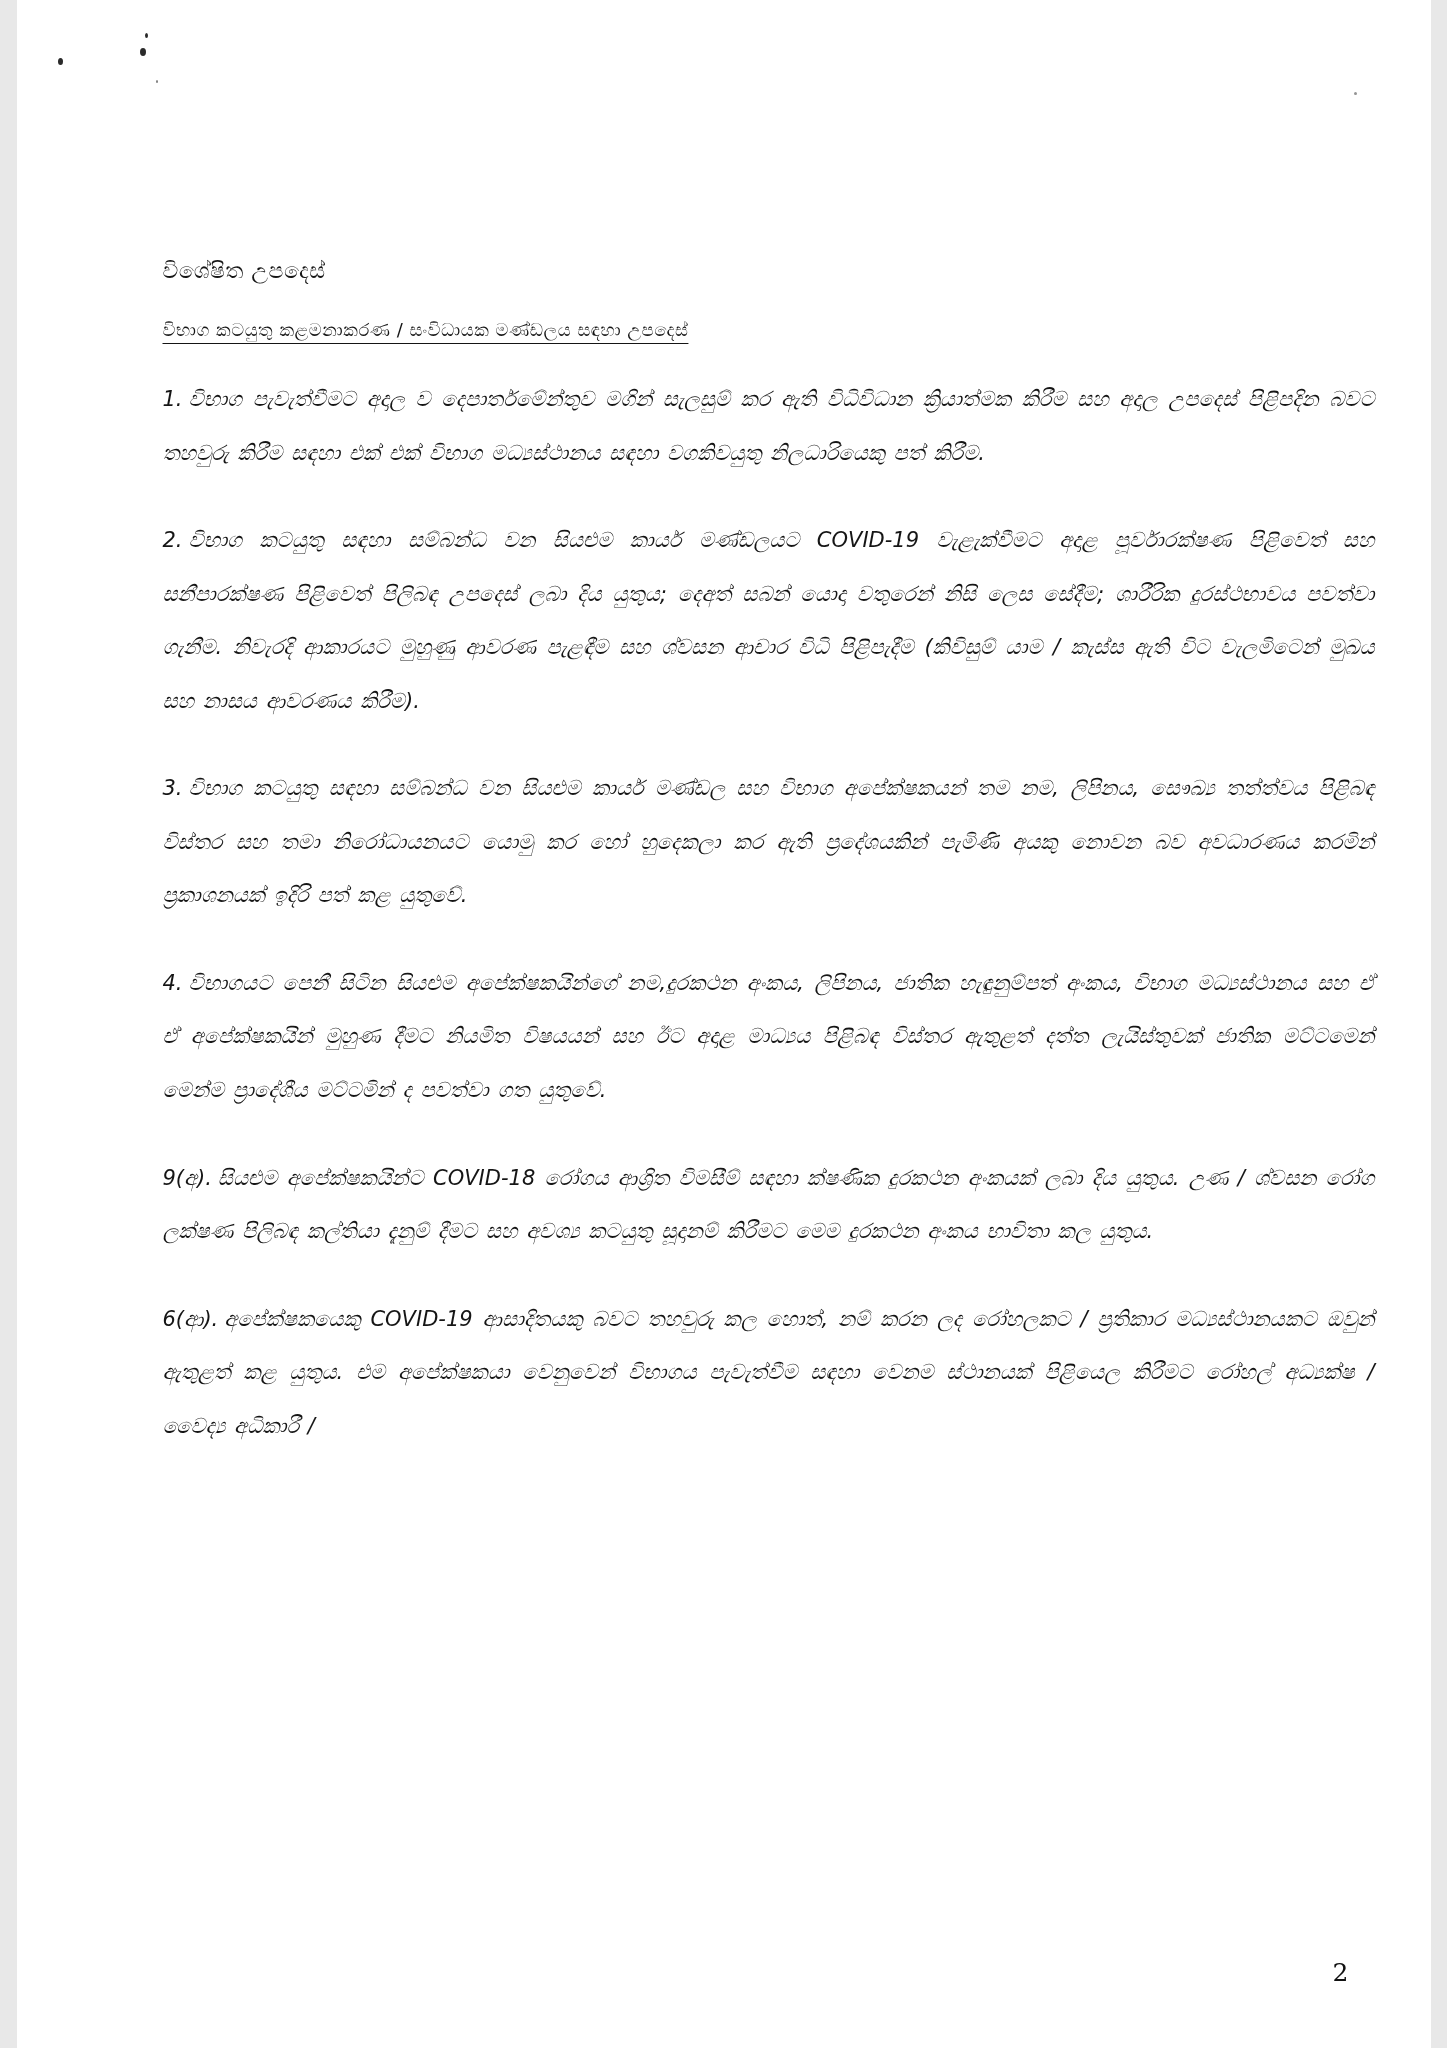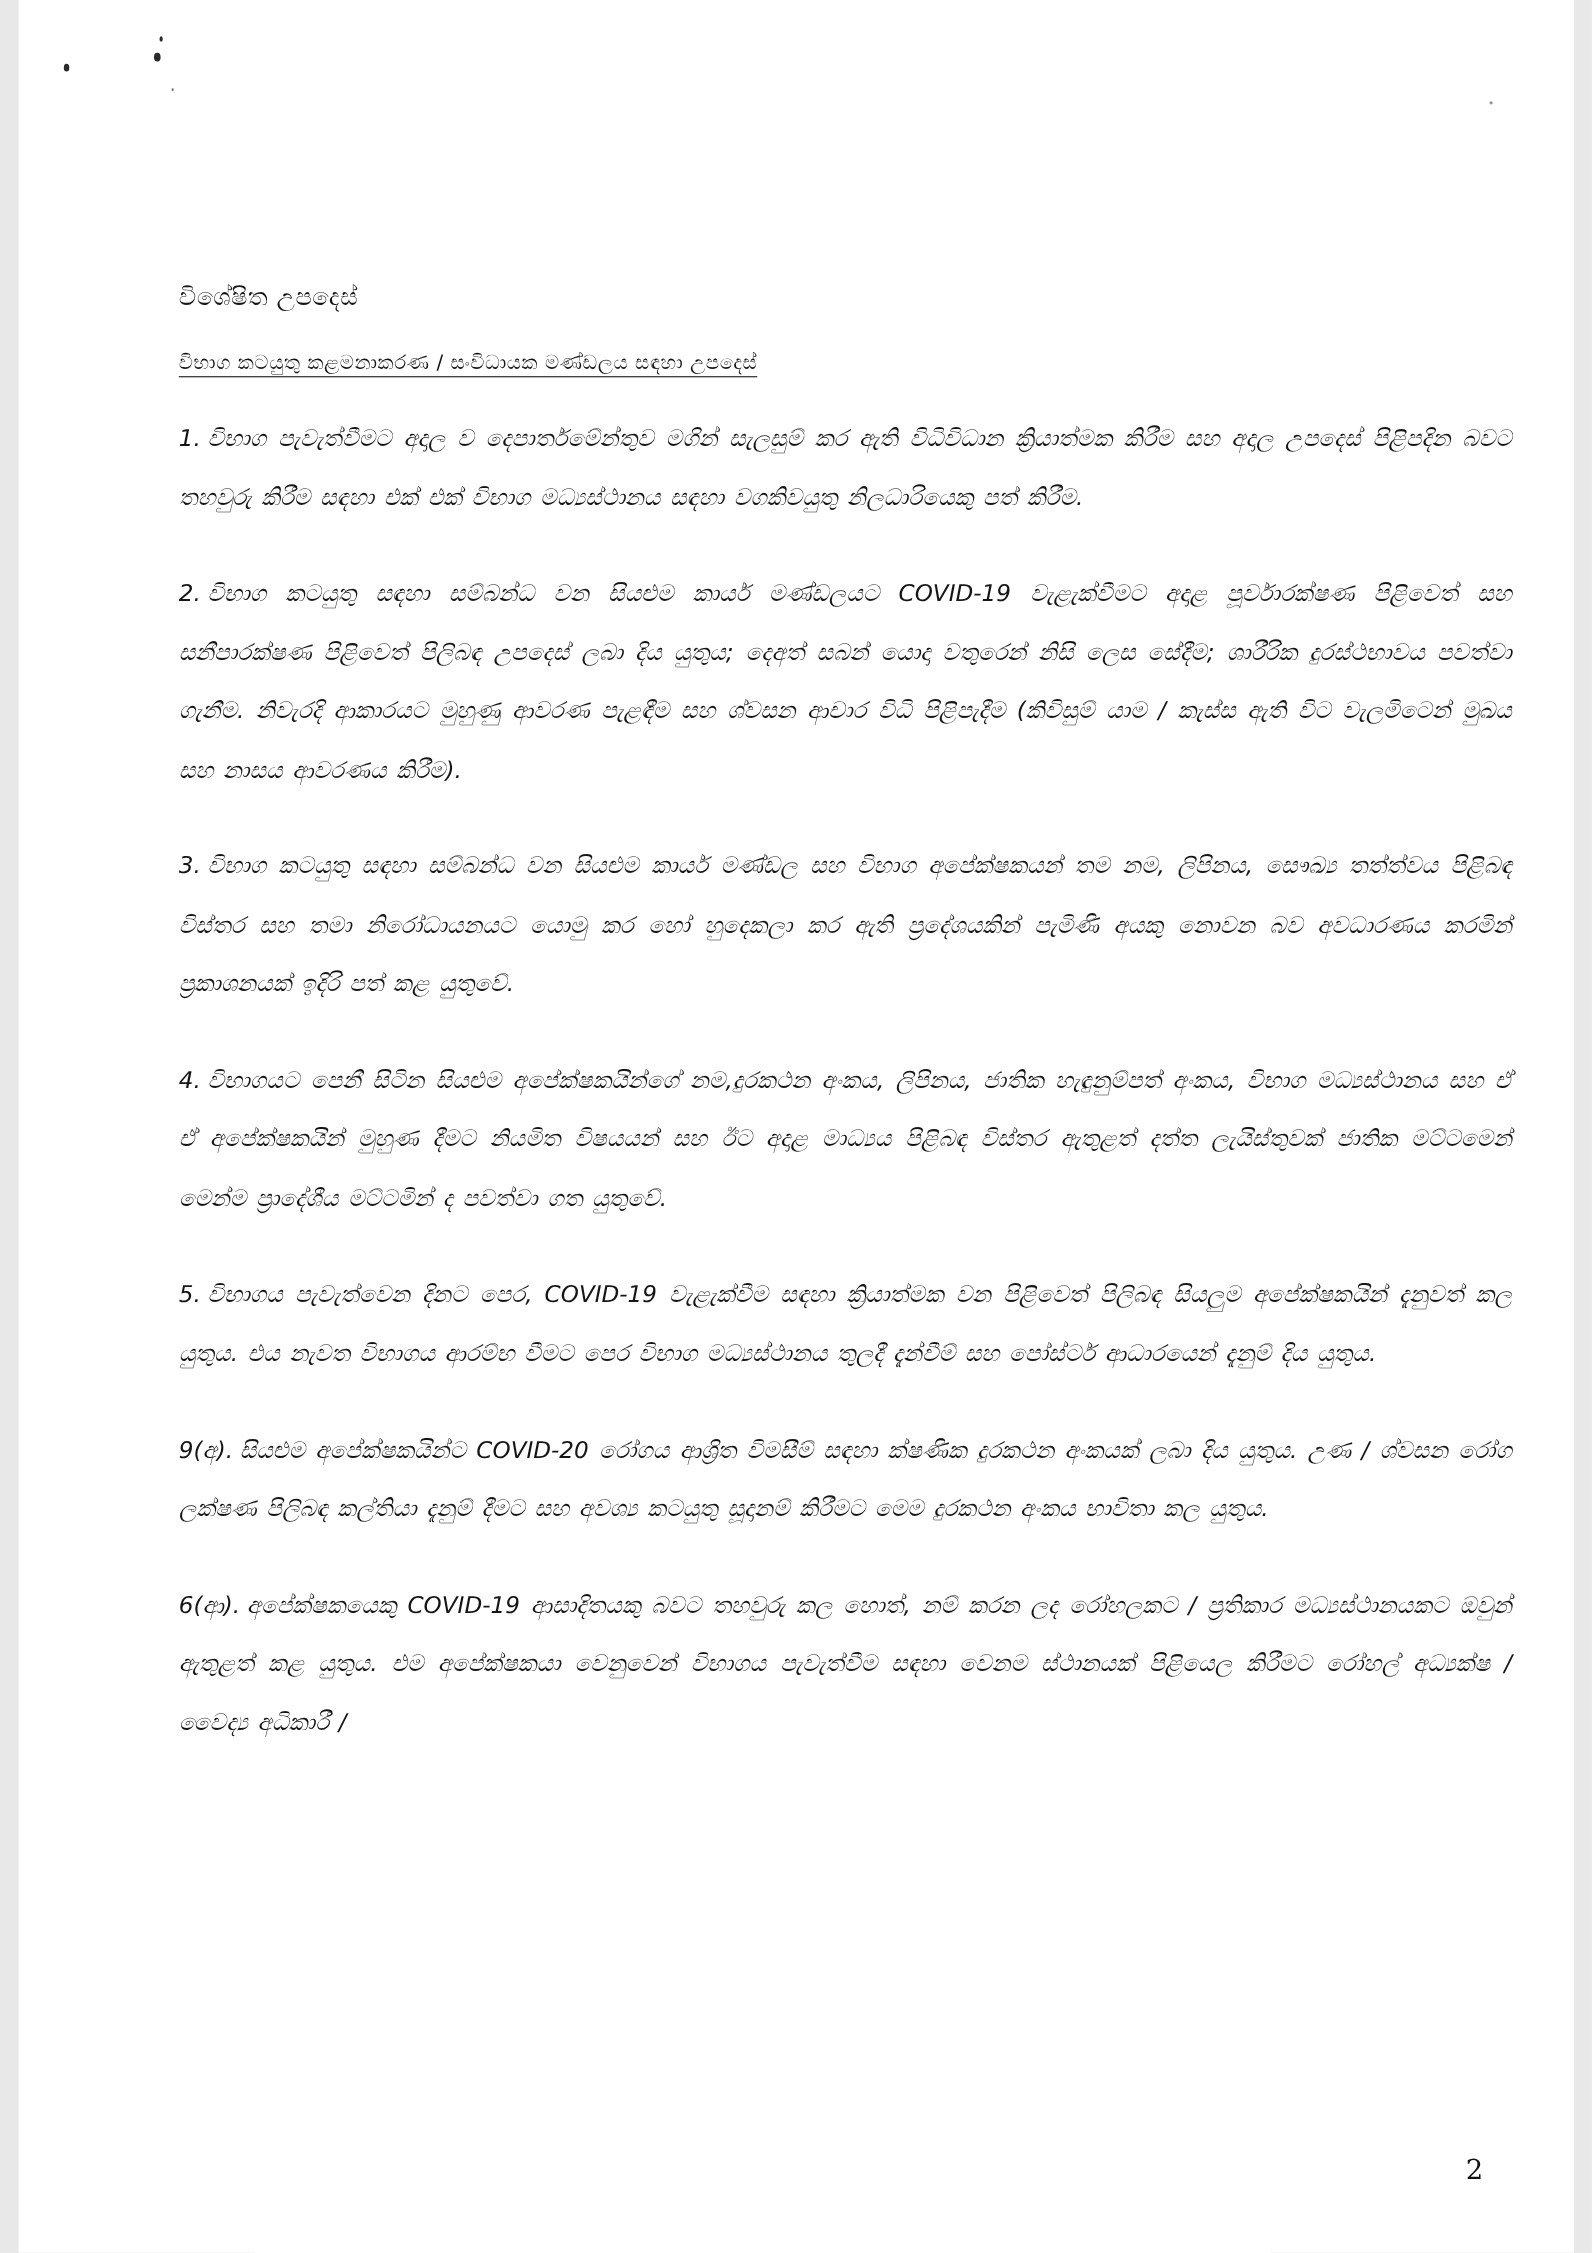--- a/index.html
+++ b/index.html
@@ -85,23 +85,22 @@
     <p class="heading-2">විභාග කටයුතු කළමනාකරණ / සංවිධායක මණ්ඩලය සඳහා උපදෙස්</p>
 
     <p class="para"><span class="item-number">1.</span><span>විභාග පැවැත්වීමට අදාල ව දෙපාර්තමේන්තුව මගින් සැලසුම් කර ඇති  විධිවිධාන ක්‍රියාත්මක කිරීම සහ අදාල උපදෙස් පිළිපදින බවට තහවුරු කිරීම සඳහා එක් එක් විභාග මධ්‍යස්ථානය  සඳහා වගකිවයුතු නිලධාරියෙකු පත් කිරීම.</span></p>
 
     <p class="para"><span class="item-number">2.</span><span>විභාග කටයුතු සඳහා සම්බන්ධ වන සියළුම කාර්ය මණ්ඩලයට COVID-19 වැළැක්වීමට  අදාළ පූර්වාරක්ෂණ පිළිවෙත් සහ සනීපාරක්ෂණ පිළිවෙත් පිලිබඳ උපදෙස් ලබා දිය යුතුය; දෙඅත් සබන් යොදා  වතුරෙන් නිසි ලෙස සේදීම; ශාරීරික දුරස්ථභාවය පවත්වා ගැනීම. නිවැරදි ආකාරයට මුහුණු ආවරණ පැළඳීම සහ ශ්වසන ආචාර විධි  පිළිපැදීම (කිවිසුම් යාම / කැස්ස ඇති විට වැලමිටෙන් මුඛය සහ නාසය ආවරණය කිරීම).</span></p>
 
     <p class="para"><span class="item-number">3.</span><span>විභාග කටයුතු සඳහා සම්බන්ධ වන සියළුම කාර්ය මණ්ඩල සහ විභාග අපේක්ෂකයන් තම නම, ලිපිනය, සෞඛ්‍ය තත්ත්වය පිළිබඳ විස්තර සහ  තමා නිරෝධායනයට යොමු කර හෝ හුදෙකලා කර ඇති ප්‍රදේශයකින් පැමිණි අයකු නොවන බව අවධාරණය කරමින් ප්‍රකාශනයක් ඉදිරි පත් කළ යුතුවේ.</span></p>
 
     <p class="para"><span class="item-number">4.</span><span>විභාගයට පෙනී සිටින සියළුම අපේක්ෂකයින්ගේ නම,දුරකථන අංකය, ලිපිනය, ජාතික හැඳුනුම්පත් අංකය, විභාග මධ්‍යස්ථානය සහ ඒ ඒ  අපේක්ෂකයින් මුහුණ දීමට නියමිත විෂයයන් සහ ඊට අදාළ මාධ්‍යය පිළිබඳ විස්තර ඇතුළත් දත්ත ලැයිස්තුවක් ජාතික මට්ටමෙන් මෙන්ම ප්‍රාදේශීය මට්ටමින් ද පවත්වා ගත යුතුවේ.</span></p>
 
-    <p class="para"><span class="item-number">5.</span><span>විභාගය පැවැත්වෙන දිනට  පෙර, COVID-19 වැළැක්වීම සඳහා ක්‍රියාත්මක වන පිළිවෙත් පිලිබඳ සියලුම අපේක්ෂකයින් දැනුවත් කල යුතුය. එය නැවත විභාගය ආරම්භ වීමට පෙර විභාග මධ්‍යස්ථානය තුලදී දැන්වීම් සහ පෝස්ටර් ආධාරයෙන් දැනුම් දිය යුතුය.</span></p>
 
-    <p class="para"><span class="item-number">9(අ).</span><span>සියළුම අපේක්ෂකයින්ට COVID-20 රෝගය ආශ්‍රිත විමසීම් සඳහා ක්ෂණික දුරකථන අංකයක් ලබා දිය යුතුය. උණ / ශ්වසන රෝග ලක්ෂණ පිලිබඳ කල්තියා දැනුම් දීමට සහ අවශ්‍ය කටයුතු සූදානම් කිරීමට  මෙම දුරකථන අංකය භාවිතා කල යුතුය.</span></p>
+    <p class="para"><span class="item-number">9(අ).</span><span>සියළුම අපේක්ෂකයින්ට COVID-18 රෝගය ආශ්‍රිත විමසීම් සඳහා ක්ෂණික දුරකථන අංකයක් ලබා දිය යුතුය. උණ / ශ්වසන රෝග ලක්ෂණ පිලිබඳ කල්තියා දැනුම් දීමට සහ අවශ්‍ය කටයුතු සූදානම් කිරීමට  මෙම දුරකථන අංකය භාවිතා කල යුතුය.</span></p>
 
     <p class="para"><span class="item-number">6(ආ).</span><span>අපේක්ෂකයෙකු COVID-19 ආසාදිතයකු බවට තහවුරු කල හොත්, නම් කරන ලද රෝහලකට / ප්‍රතිකාර මධ්‍යස්ථානයකට ඔවුන් ඇතුළත් කළ යුතුය. එම අපේක්ෂකයා වෙනුවෙන් විභාගය පැවැත්වීම සඳහා වෙනම ස්ථානයක් පිළියෙල කිරීමට රෝහල් අධ්‍යක්ෂ / වෛද්‍ය අධිකාරී /</span></p>
 
   </div>
 
   <div class="page-number">2</div>
 
 </div>
 
 </body></html>

